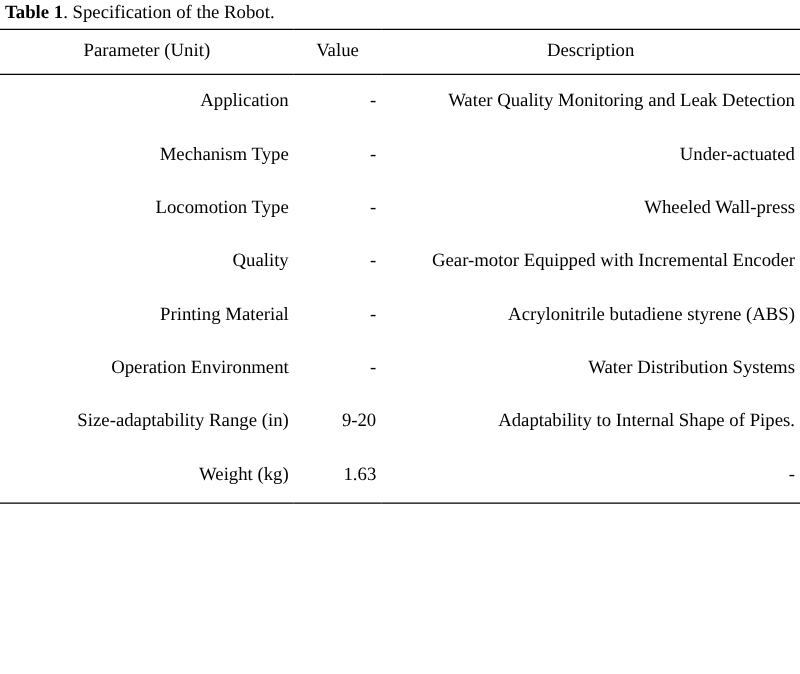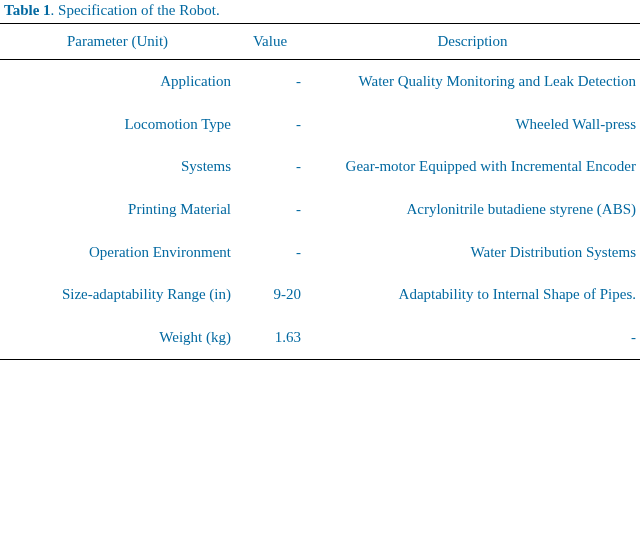--- a/index.html
+++ b/index.html
@@ -6,21 +6,21 @@
     margin: 0;
     padding: 0;
     background: #ffffff;
   }
   .page {
     width: 640px;
     height: 539px;
     box-sizing: border-box;
     background: #ffffff;
     font-family: "Liberation Serif", "DejaVu Serif", serif;
-    color: #0369a1;
+    color: #000000;
     overflow: hidden;
     padding-top: 0;
   }
   .caption {
     font-size: 15px;
     line-height: 18px;
     padding: 1px 0 4px 4px;
     white-space: nowrap;
   }
   .caption .cap-label {
@@ -81,26 +81,31 @@
         <th>Description</th>
       </tr>
     </thead>
     <tbody>
       <tr>
         <td>Application</td>
         <td>-</td>
         <td>Water Quality Monitoring and Leak Detection</td>
       </tr>
       <tr>
+        <td>Mechanism Type</td>
+        <td>-</td>
+        <td>Under-actuated</td>
+      </tr>
+      <tr>
         <td>Locomotion Type</td>
         <td>-</td>
         <td>Wheeled Wall-press</td>
       </tr>
       <tr>
-        <td>Systems</td>
+        <td>Quality</td>
         <td>-</td>
         <td>Gear-motor Equipped with Incremental Encoder</td>
       </tr>
       <tr>
         <td>Printing Material</td>
         <td>-</td>
         <td>Acrylonitrile butadiene styrene (ABS)</td>
       </tr>
       <tr>
         <td>Operation Environment</td>

